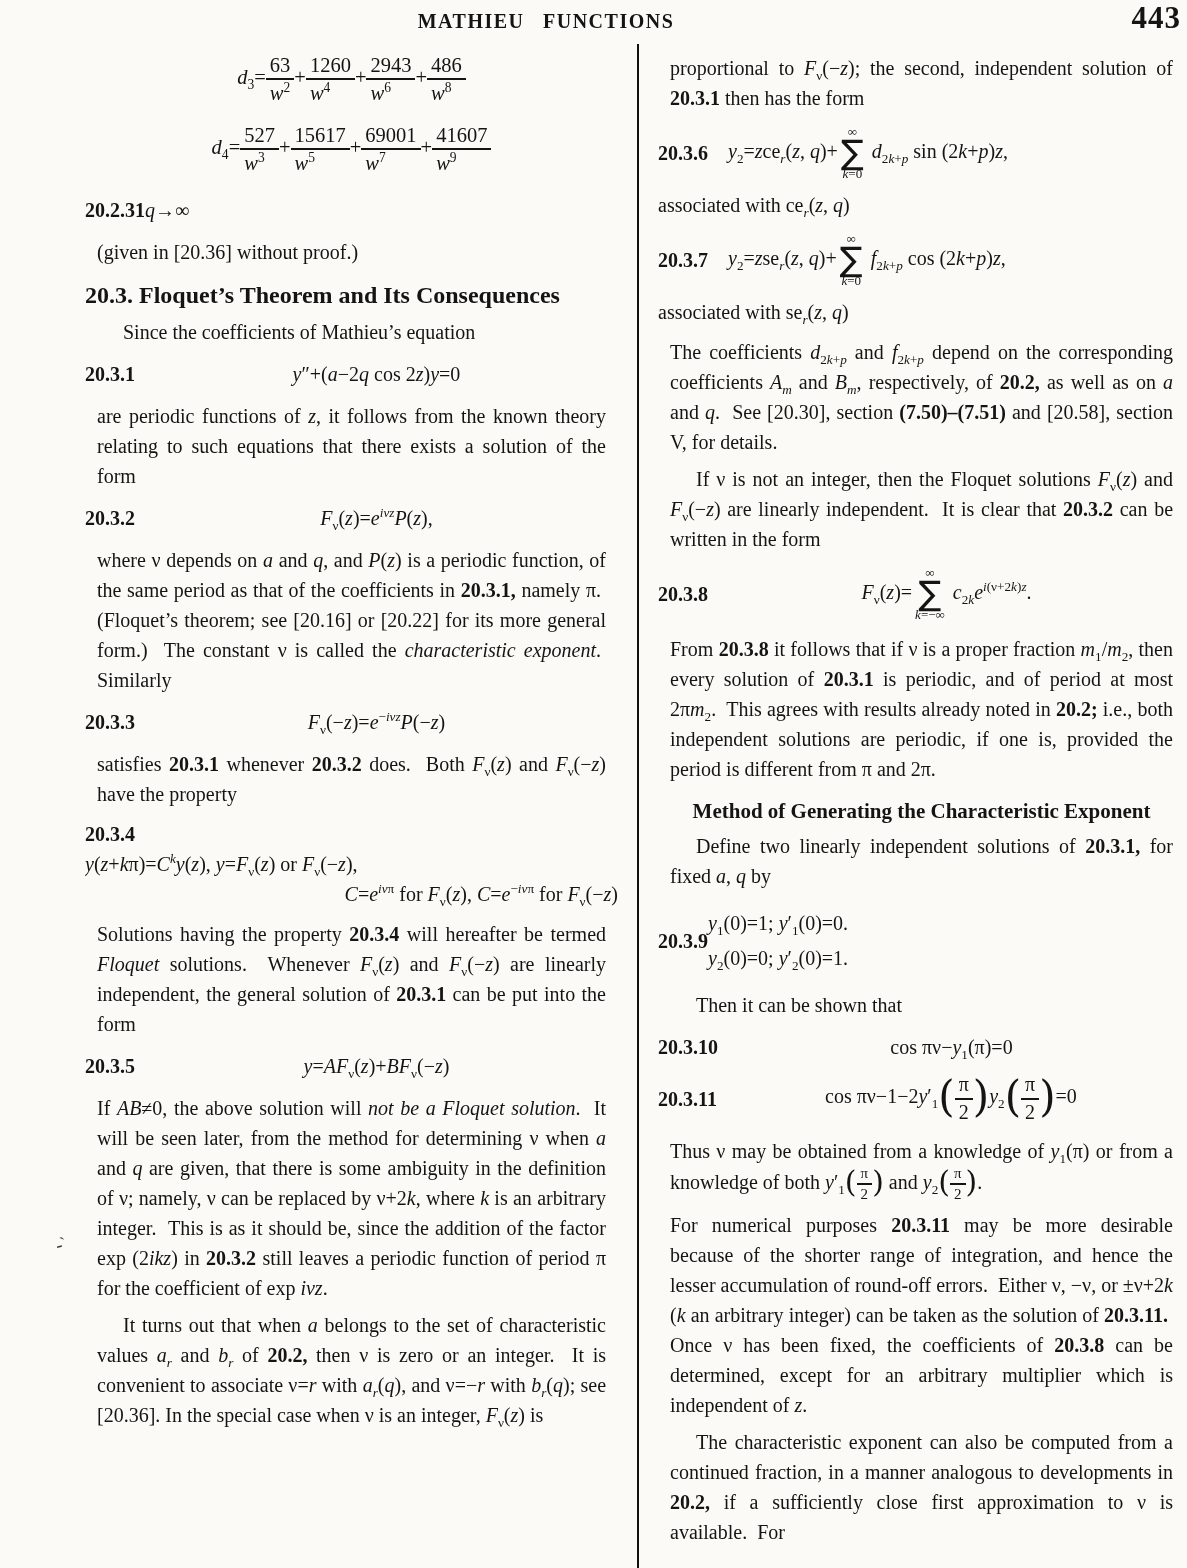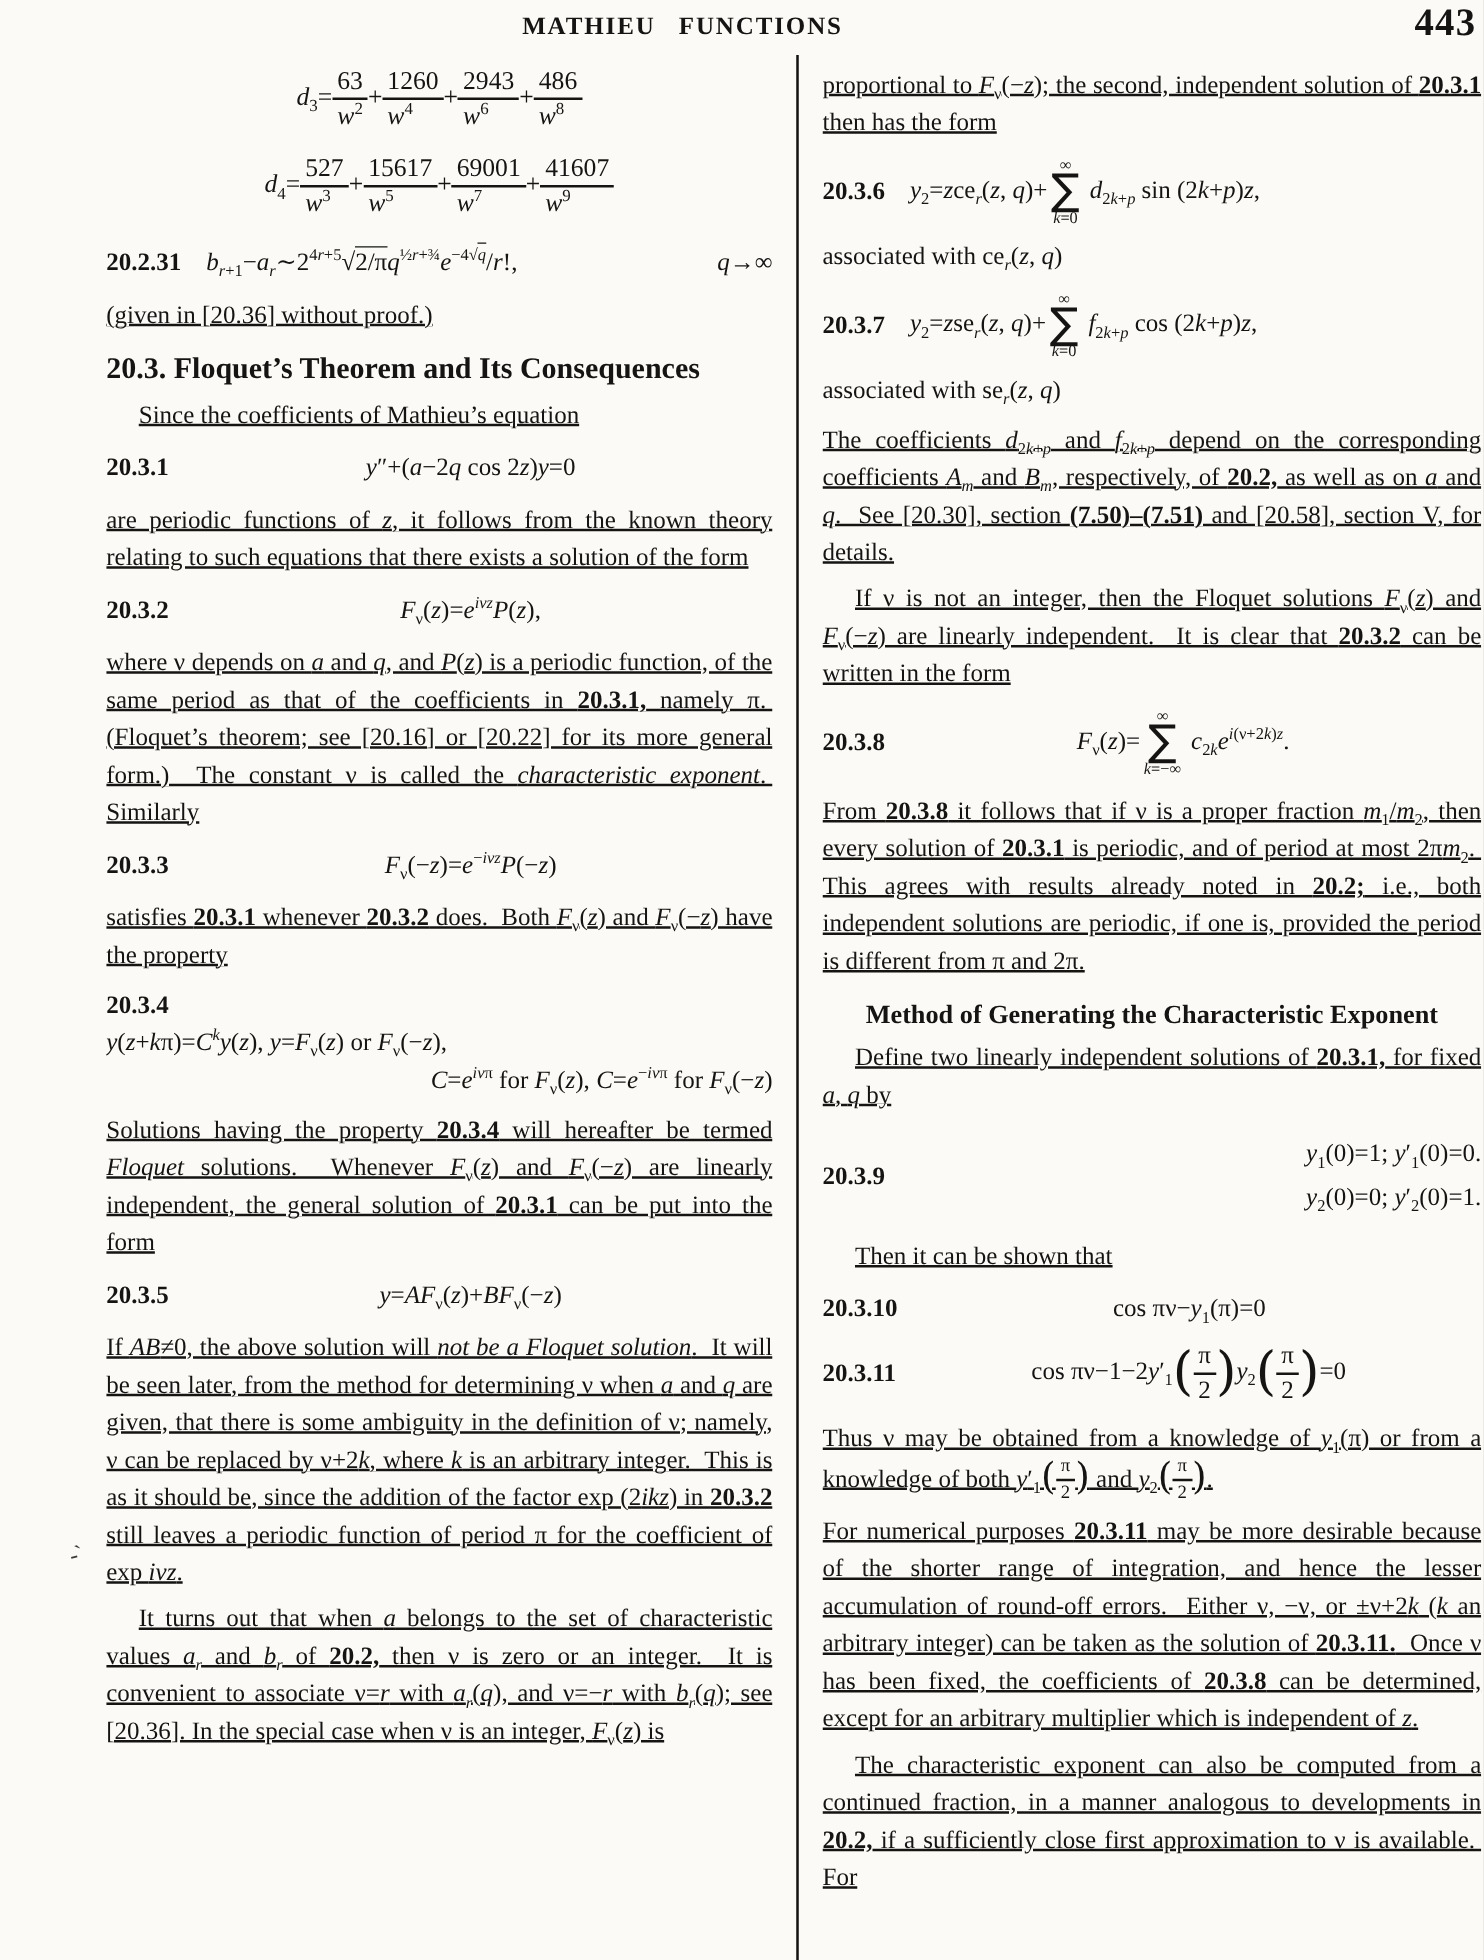--- a/index.html
+++ b/index.html
@@ -16,36 +16,36 @@
     position:absolute; top:0px; right:6px; font-weight:bold; font-size:31px; letter-spacing:1px;
   }
   .divider{ position:absolute; left:637px; top:44px; width:2px; height:1524px; background:#121110; }
   .col{
     position:absolute; top:46px; height:1518px; overflow:hidden;
     font-size:20px; line-height:30px; text-align:justify;
   }
   .col-left{ left:85px; width:533px; }
   .col-right{ left:658px; width:527px; }
 
-  .para{ margin:7px 0;text-decoration:underline; }
+  .para{ margin:7px 12px; }
   .para.indent{ text-indent:26px; }
   .sec-heading{ font-weight:bold; font-size:24px; margin:14px 0 8px; text-align:left; line-height:28px; }
   .sub-heading{ font-weight:bold; font-size:21px; margin:14px 0 6px; text-align:center; line-height:26px; }
 
   .disp{ text-align:center; margin:8px 0 20px; font-size:20.5px; }
   .eqrow{ display:flex; align-items:center; margin:12px 0; }
   .eqno{ font-weight:bold; white-space:nowrap; flex:0 0 auto; }
   .eqbody{ flex:1 1 auto; text-align:center; }
   .eqbody.leftish{ text-align:left; padding-left:20px; }
   .eqside{ flex:0 0 auto; white-space:nowrap; }
   .assoc{ margin:-4px 0 10px; }
   .eq-block{ margin:10px 0; }
   .eq-block .eqline{ display:block; }
   .eq-block .eqline.right{ text-align:right; }
-  .stack .eqline{ display:block; text-align:right; margin:5px 0; }
+  .stack .eqline{ display:block; text-align:left; margin:5px 0; }
 
   i{ font-style:italic; }
   sub,sup{ font-size:66%; line-height:0; }
   .fr{ display:inline-block; vertical-align:middle; text-align:left; line-height:1.08; }
   .fr .nu{ display:block; padding:0 4px 2px; border-bottom:2px solid #151413; }
   .fr .de{ display:block; padding:2px 4px 0; }
   .fr.sm{ font-size:15px; line-height:1.05; }
   .sum{ display:inline-flex; flex-direction:column; align-items:center; vertical-align:middle; line-height:1; margin:0 3px; }
   .sum .t{ font-size:13px; line-height:1; }
   .sum .s{ font-size:34px; line-height:.85; font-family:"DejaVu Sans",sans-serif; }
@@ -65,21 +65,20 @@
   <div class="divider"></div>
   <div class="pencil">-`</div>
 
   <div class="col col-left">
 
     <div class="disp"><i>d</i><sub>3</sub>=<span class="fr"><span class="nu">63</span><span class="de"><i>w</i><sup>2</sup></span></span>+<span class="fr"><span class="nu">1260</span><span class="de"><i>w</i><sup>4</sup></span></span>+<span class="fr"><span class="nu">2943</span><span class="de"><i>w</i><sup>6</sup></span></span>+<span class="fr"><span class="nu">486</span><span class="de"><i>w</i><sup>8</sup></span></span></div>
     <div class="disp"><i>d</i><sub>4</sub>=<span class="fr"><span class="nu">527</span><span class="de"><i>w</i><sup>3</sup></span></span>+<span class="fr"><span class="nu">15617</span><span class="de"><i>w</i><sup>5</sup></span></span>+<span class="fr"><span class="nu">69001</span><span class="de"><i>w</i><sup>7</sup></span></span>+<span class="fr"><span class="nu">41607</span><span class="de"><i>w</i><sup>9</sup></span></span></div>
 
     <div class="eqrow">
       <span class="eqno">20.2.31</span>
-      <span class="eqbody leftish"><i>b</i><sub><i>r</i>+1</sub>−<i>a</i><sub><i>r</i></sub>∼2<sup>4<i>r</i>+5</sup>√<span class="ov">2/π</span><i>q</i><sup>½<i>r</i>+¾</sup><i>e</i><sup>−4√<span class="ov"><i>q</i></span></sup>/<i>r</i>!,</span>
       <span class="eqside"><i>q</i>→∞</span>
     </div>
 
     <div class="para">(given in [20.36] without proof.)</div>
 
     <div class="sec-heading">20.3.  Floquet’s Theorem and Its Consequences</div>
 
     <div class="para indent">Since the coefficients of Mathieu’s equation</div>
 
     <div class="eqrow">

